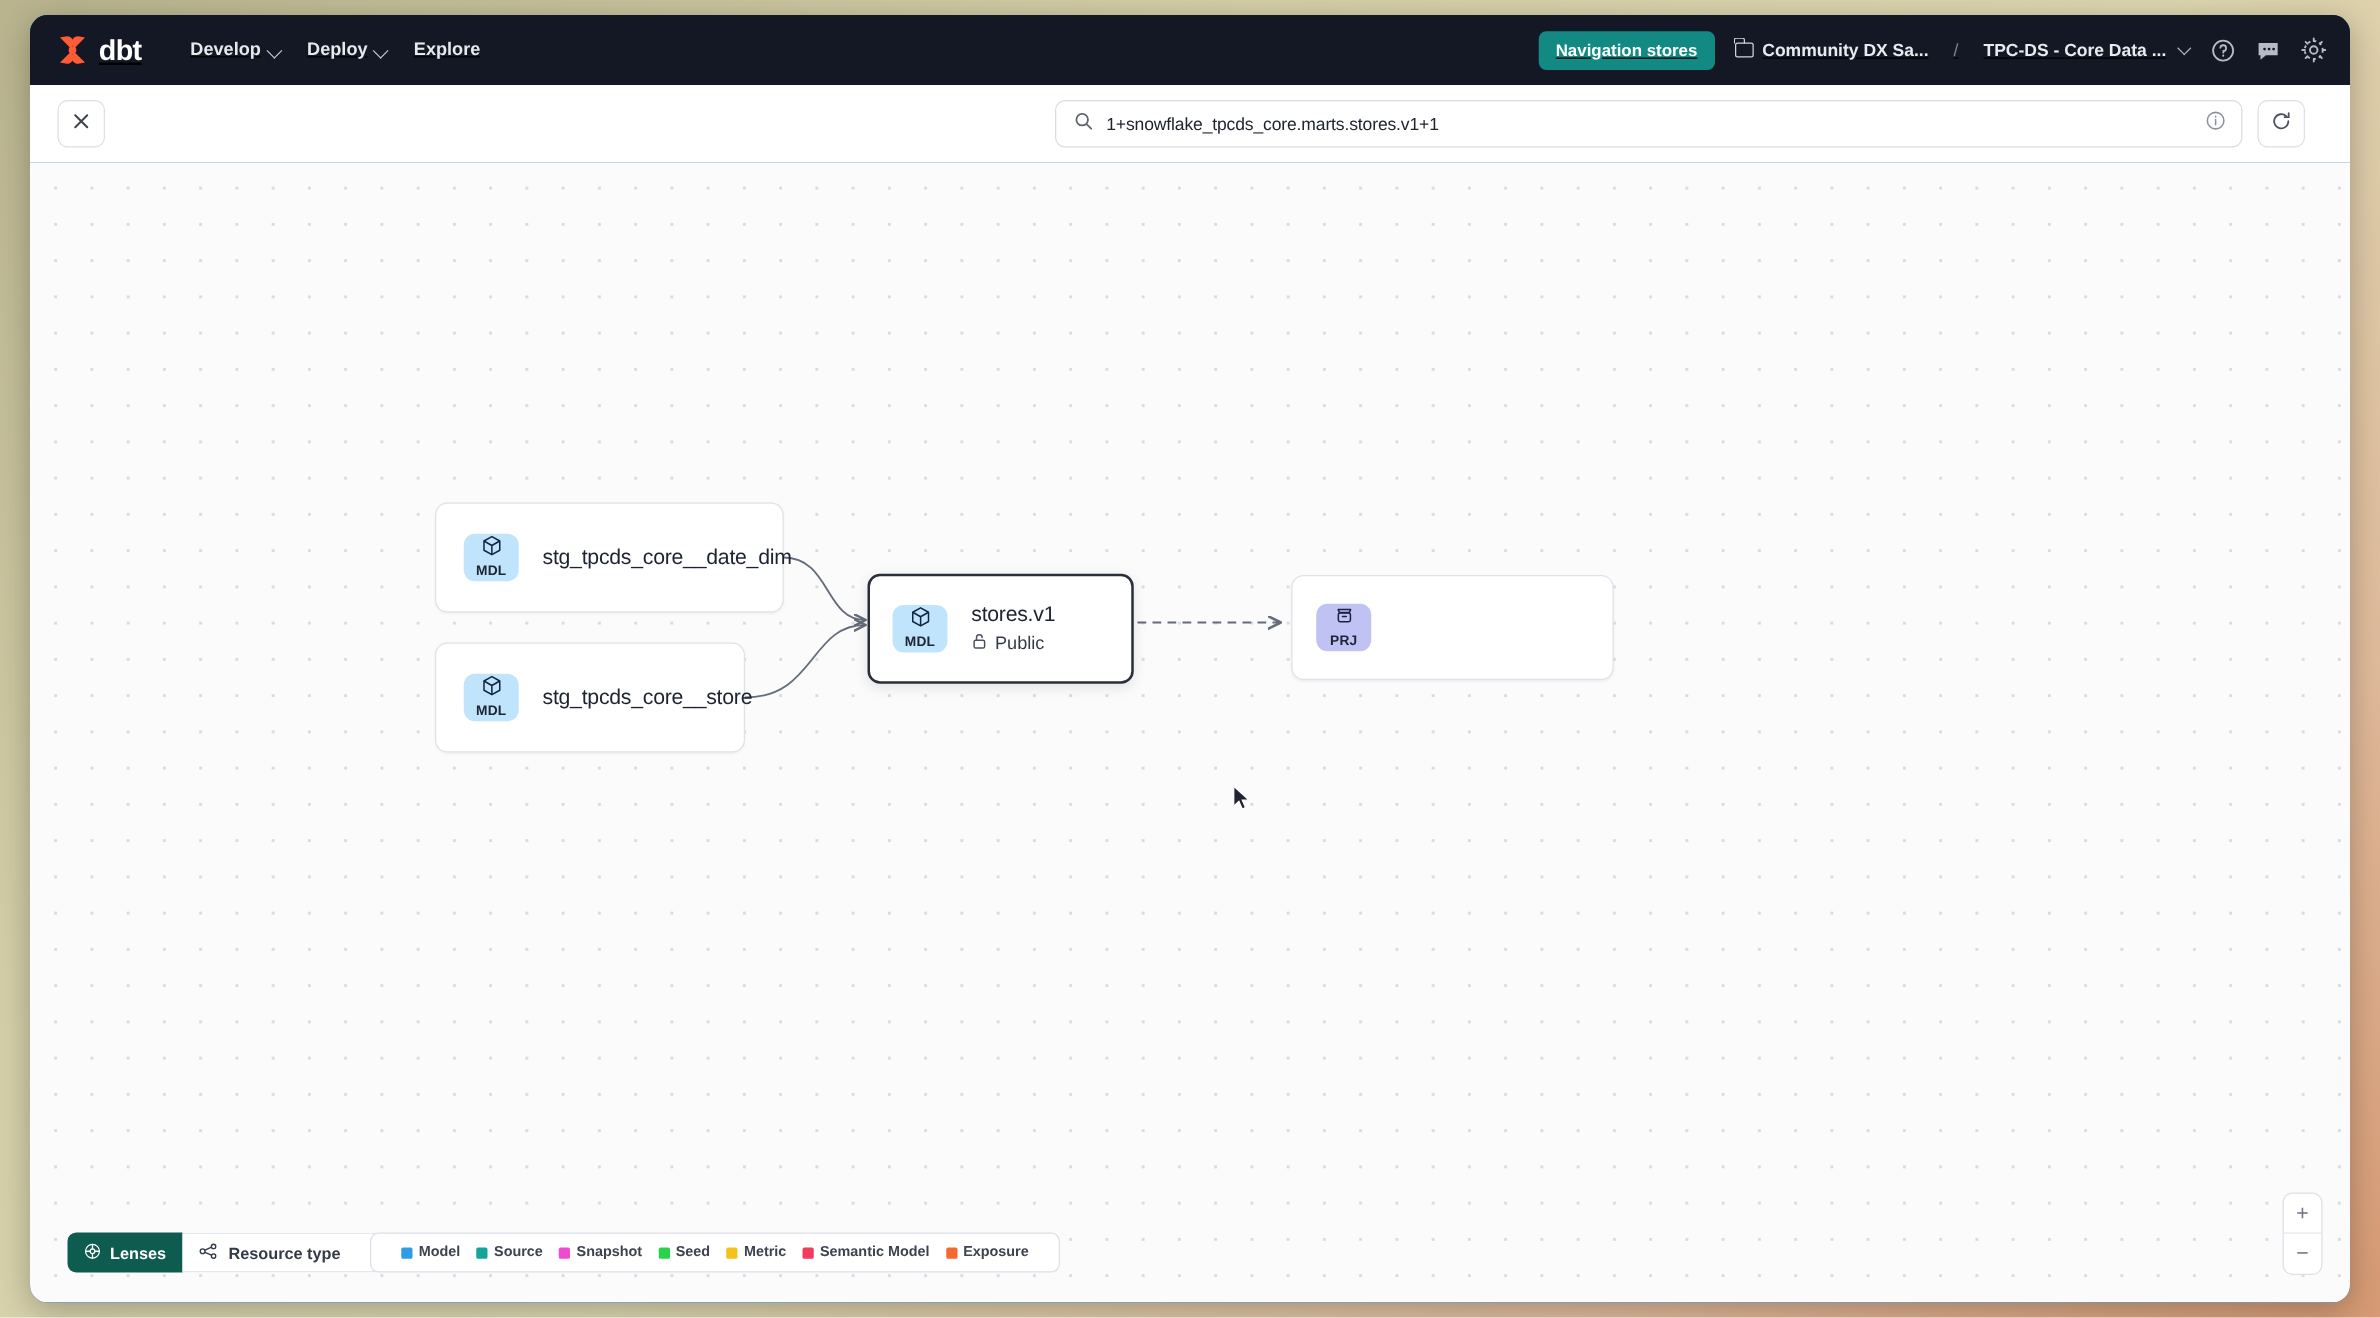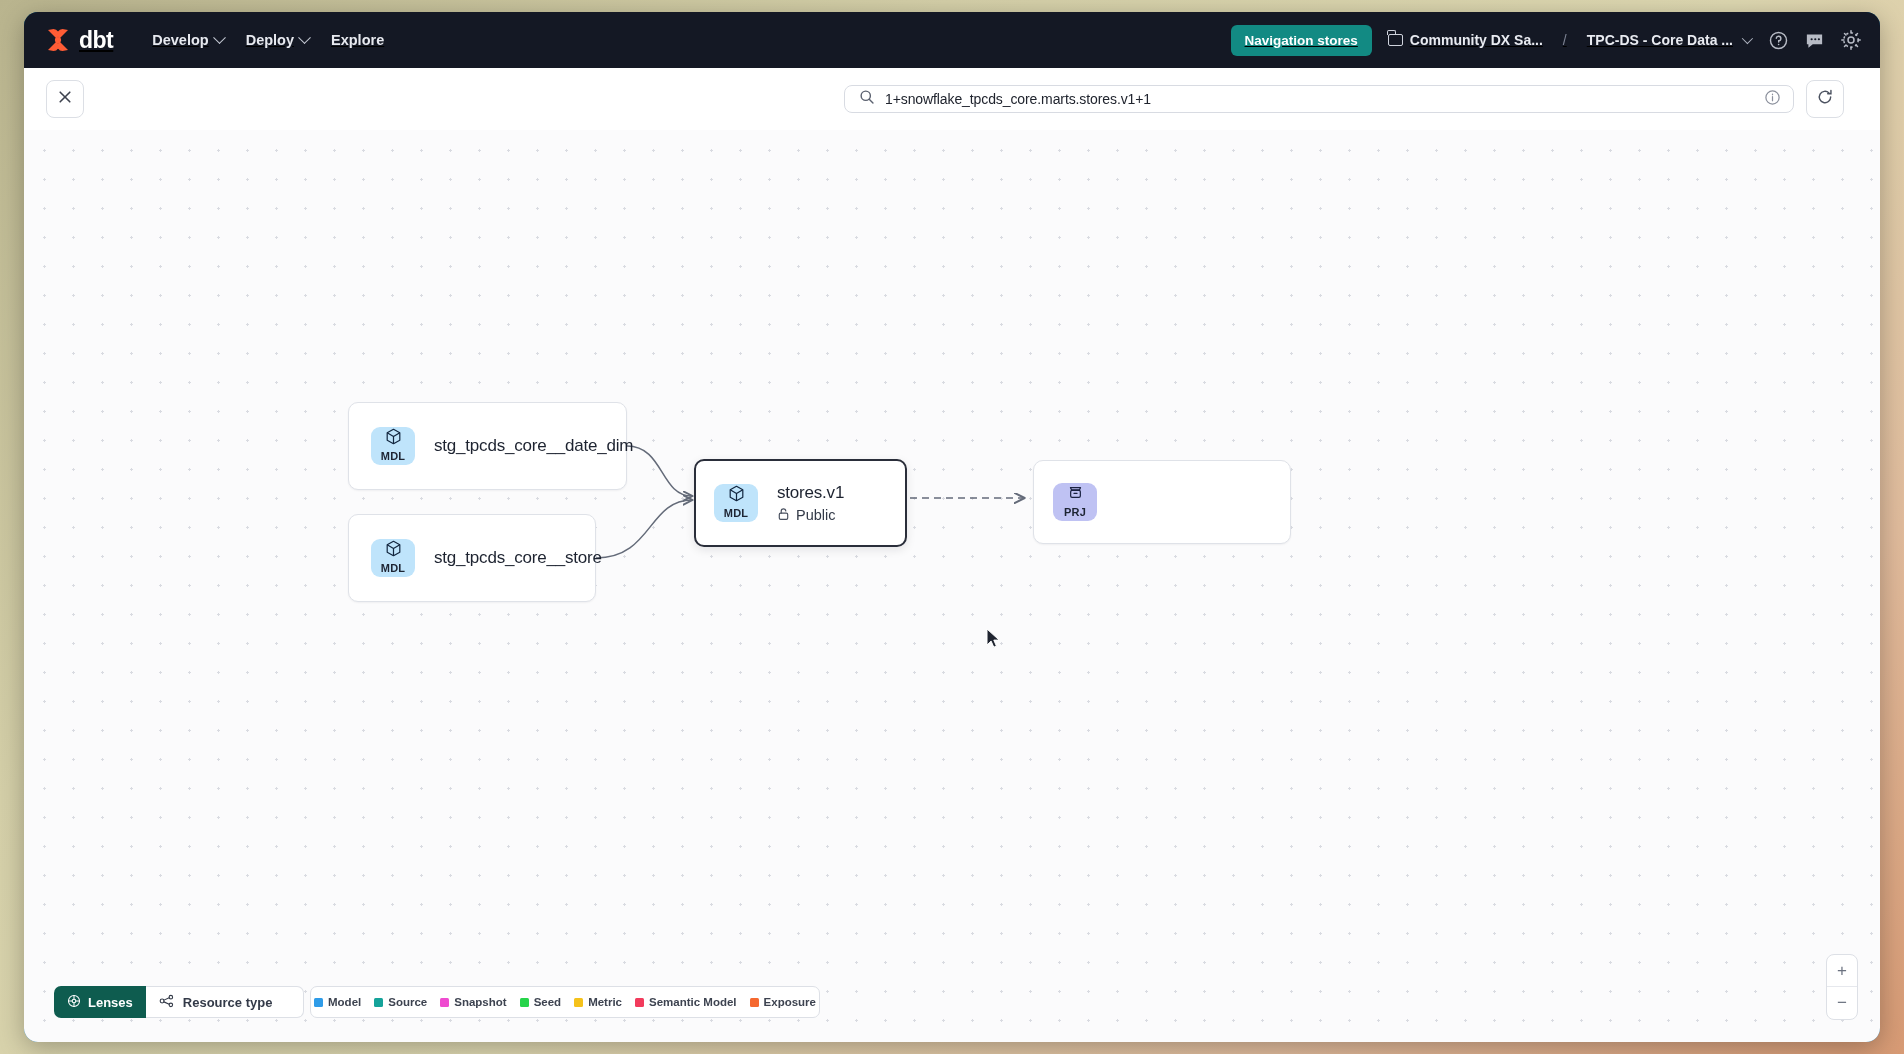--- a/index.html
+++ b/index.html
@@ -59,21 +59,21 @@
     padding: 0 18px 0 12px;
   }
   .logo { display: flex; align-items: center; gap: 7px; margin-right: 28px; padding-left: 8px;}
   .logo-mark { width: 28px; height: 28px; position: relative; }
   .logo-mark svg { display: block; }
   .logo-text { color: #fff; font-size: 23px; font-weight: 700; letter-spacing: -.5px; }
 
   .nav-item {
     color: #e7e9ef; font-size: 14.5px; font-weight: 600;
     padding: 7px 11px; border-radius: 6px;
-    display: flex; align-items: center; gap: 6px; cursor: pointer;
+    display: flex; align-items: flex-end; gap: 6px; cursor: pointer;
   }
   .chev { width: 9px; height: 9px; border-right: 1.6px solid #c3c7d2; border-bottom: 1.6px solid #c3c7d2;
           transform: rotate(45deg) translate(-2px,-2px); }
 
   .nav-spacer { flex: 1 1 auto; }
 
   #nav-preview-badge {
     background: #128a83; color: #fff;
     font-size: 13.5px; font-weight: 600;
     padding: 8px 14px; border-radius: 6px;
@@ -109,21 +109,21 @@
     border: 1px solid #dcdfe5; border-radius: 8px; background: #fff;
     display: flex; align-items: center; padding: 0 18px;
     font-size: 12.5px; font-weight: 700; color: #3d424e; letter-spacing: -.1px;
     cursor: pointer; white-space: nowrap;
   }
   #search-wrap {
     position: absolute; left: 820px; width: 1000px;
     display: flex; align-items: center; gap: 12px;
   }
   #searchbox {
-    flex: 1 1 auto; height: 28px;
+    flex: 1 1 auto; height: 38px;
     border: 1px solid #d8dbe2; border-radius: 8px; background: #fff;
     display: flex; align-items: center; padding: 0 12px 0 14px; gap: 10px;
   }
   #search-value { flex: 1 1 auto; font-size: 14px; color: #20242e; letter-spacing: -.1px; }
 
   
   #canvas {
     flex: 1 1 auto; position: relative; overflow: hidden;
     background-color: #fbfbfc;
     background-image: radial-gradient(#d9dbe1 1.1px, transparent 1.2px);
@@ -171,23 +171,23 @@
     padding: 0 13px; border-radius: 7px 0 0 7px;
     font-size: 13px; font-weight: 600; cursor: pointer;
   }
   .restype-btn {
     background: #fff; border: 1px solid #dde0e6; border-left: none;
     height: 32px; display: flex; align-items: center; gap: 8px;
     padding: 0 13px; border-radius: 0 7px 7px 0;
     font-size: 13px; font-weight: 600; color: #333a48; cursor: pointer;
   }
   #legend {
-    position: absolute; left: 286px; bottom: 24px;
+    position: absolute; left: 272px; bottom: 24px;
     height: 32px; background: #fff; border: 1px solid #dde0e6; border-radius: 7px;
-    display: flex; align-items: center; gap: 13px; padding: 0 3px; z-index: 5;
+    display: flex; align-items: center; gap: 13px; padding: 0 24px; z-index: 5;
   }
   .leg { display: flex; align-items: center; gap: 5px; font-size: 11.5px; font-weight: 600; color: #3d4350; white-space: nowrap; }
   .swatch { width: 9px; height: 9px; border-radius: 1.5px; flex: 0 0 9px; }
 
   #zoom-ctl {
     position: absolute; right: 22px; bottom: 22px;
     width: 32px; background: #fff; border: 1px solid #dde0e6; border-radius: 8px;
     z-index: 5; overflow: hidden;
   }
   .zoom-b {

